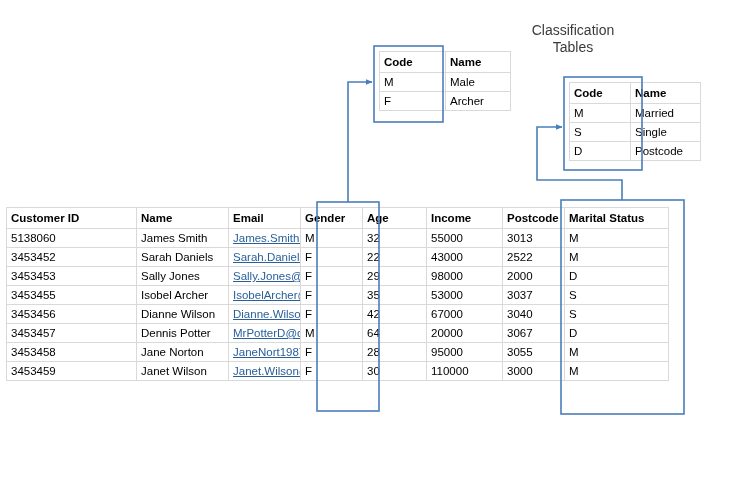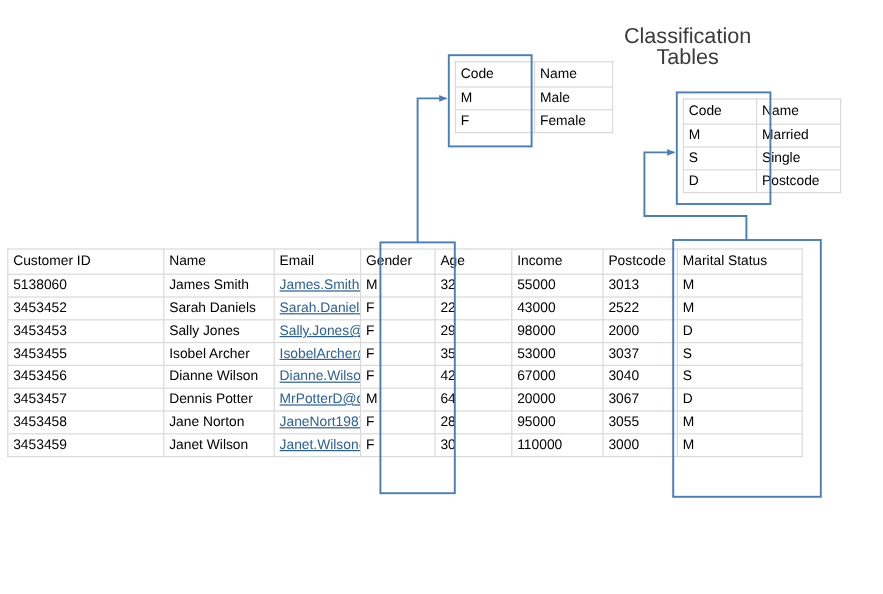--- a/index.html
+++ b/index.html
@@ -32,21 +32,21 @@
     padding: 1px 4px;
     text-align: left;
     white-space: nowrap;
     overflow: hidden;
     font-weight: normal;
     line-height: 16px;
     height: 17px;
     box-sizing: border-box;
   }
   table.grid th {
-    font-weight: normal;
+    font-weight: bold;
     height: 20px;
     line-height: 18px;
   }
   .email {
     color: #2a6099;
     text-decoration: underline;
   }
 
   
   #fact-table-wrap {
@@ -79,21 +79,21 @@
     left: 569px;
     top: 82px;
   }
   #marital-class-table { width: 131px; }
   #marital-class-table col.cc-code { width: 61px; }
   #marital-class-table col.cc-name { width: 70px; }
 
   
   .plain-label {
     position: absolute;
-    font-size: 18px;
+    font-size: 14px;
     color: #3b3b3b;
     text-align: center;
     line-height: 17px;
     white-space: pre-line;
   }
   #classification-label {
     left: 503px;
     top: 22px;
     width: 140px;
   }
@@ -133,21 +133,21 @@
           <th>Name</th>
         </tr>
       </thead>
       <tbody>
         <tr>
           <td>M</td>
           <td>Male</td>
         </tr>
         <tr>
           <td>F</td>
-          <td>Female</td>
+          <td>Archer</td>
         </tr>
       </tbody>
     </table>
   </div>
 
   <div id="marital-class-wrap">
     <table class="grid" id="marital-class-table">
       <colgroup>
           <col class="cc-code">
           <col class="cc-name">

